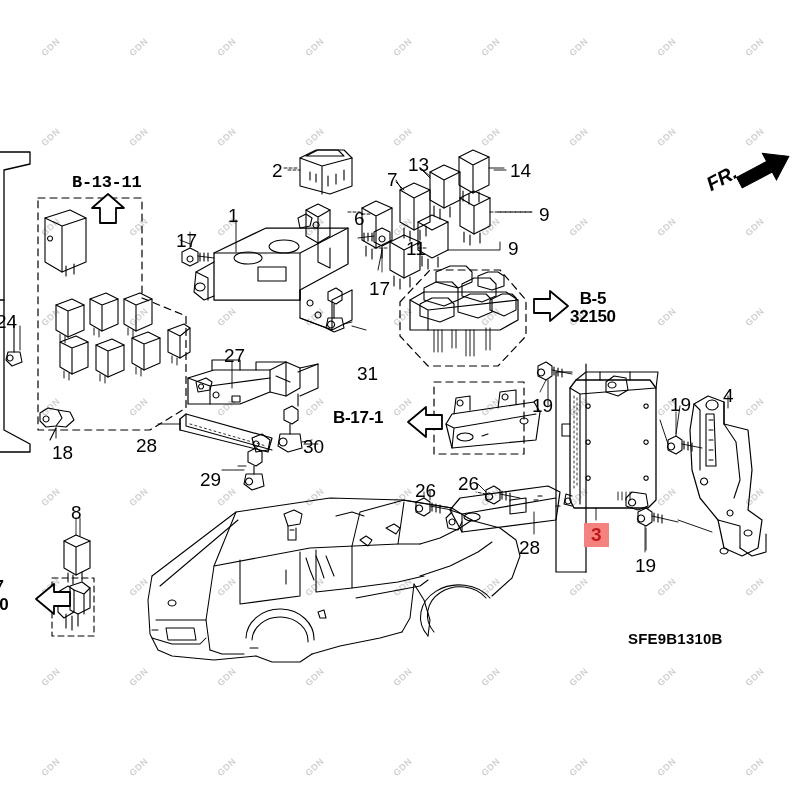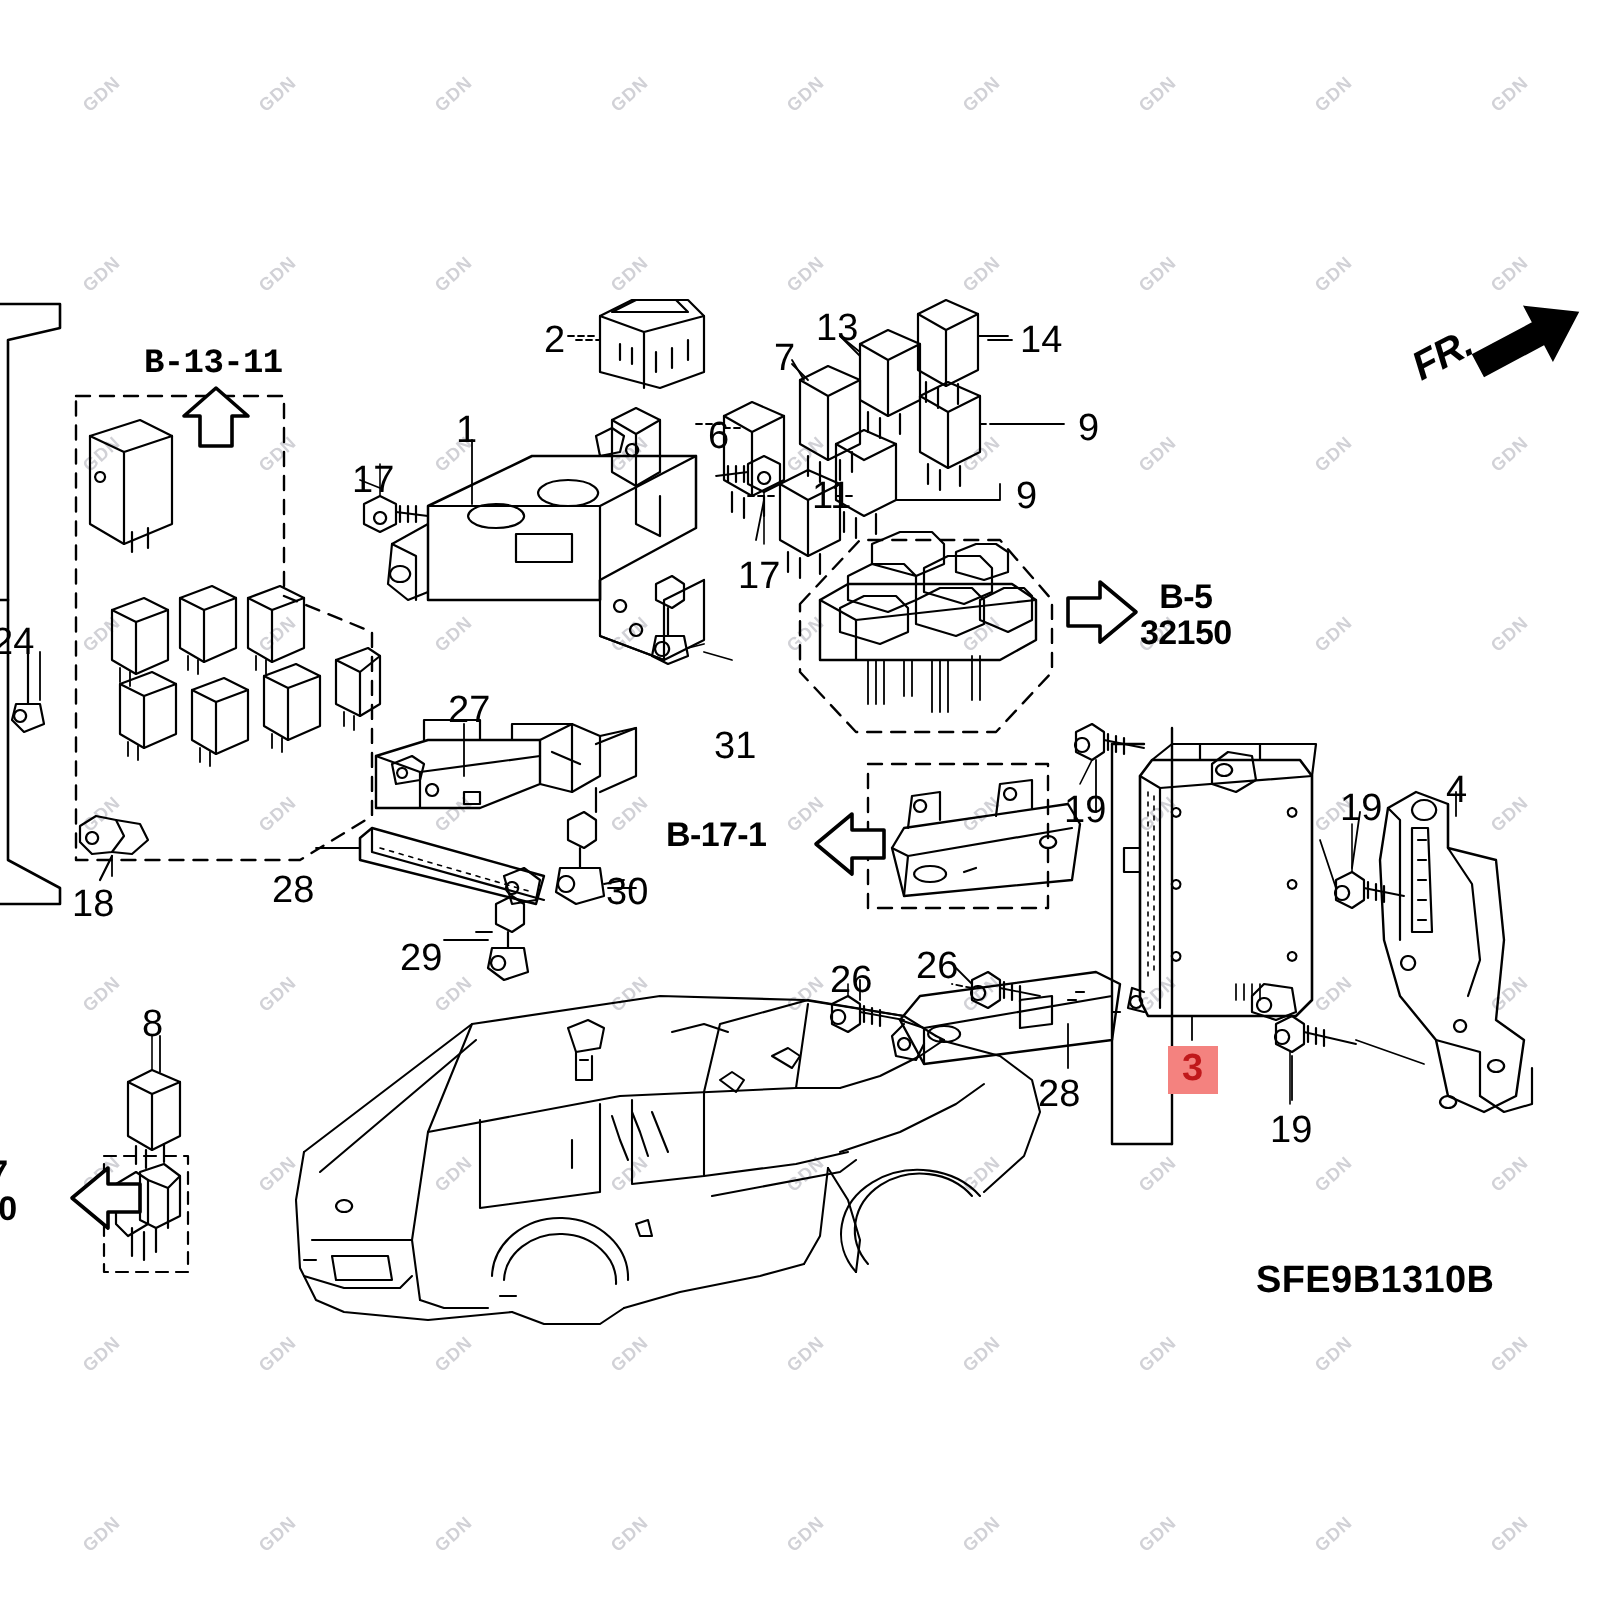--- a/index.html
+++ b/index.html
@@ -18,21 +18,21 @@
   #art{position:absolute;inset:0;z-index:3;}
   #art svg{display:block;}
 
   
   .lbl{position:absolute;z-index:6;font-family:"Liberation Sans",sans-serif;
        color:#000;white-space:nowrap;line-height:1;}
   .num{font-size:19px;font-weight:400;}
   .ref{font-size:17px;font-weight:700;letter-spacing:-.3px;}
   .ref2{font-size:17px;font-weight:700;letter-spacing:-.3px;text-align:center;line-height:1.05;}
   .fr{font-size:20px;font-weight:800;font-style:italic;letter-spacing:-.5px;}
-  .pn{font-size:19px;font-weight:700;letter-spacing:.2px;}
+  .pn{font-size:15px;font-weight:700;letter-spacing:.2px;}
   .hl{font-size:19px;font-weight:700;color:#c0181b;
       background:#f4827f;padding:2px 7px 3px 7px;display:inline-block;line-height:1;}
 </style>
 </head>
 <body>
 
 <div id="stage">
 
   <div id="wm">
       <div class="wm" style="left: 40px; top: 42px; color: rgb(201, 201, 207);">GDN</div>
@@ -568,21 +568,21 @@
       <div class="lbl num" style="left: 354px; top: 209px;">6</div>
       <div class="lbl num" style="left: 387px; top: 170px;">7</div>
       <div class="lbl num" style="left: 71px; top: 503px;">8</div>
       <div class="lbl num" style="left: 539px; top: 205px;">9</div>
       <div class="lbl num" style="left: 508px; top: 239px;">9</div>
       <div class="lbl num" style="left: 406px; top: 239px; text-align: right;">11</div>
       <div class="lbl num" style="left: 408px; top: 155px;">13</div>
       <div class="lbl num" style="left: 510px; top: 161px;">14</div>
       <div class="lbl num" style="left: 176px; top: 231px;">17</div>
       <div class="lbl num" style="left: 369px; top: 279px;">17</div>
-      <div class="lbl num" style="left: 36px; top: 443px;">18</div>
+      <div class="lbl num" style="left: 52px; top: 443px;">18</div>
       <div class="lbl num" style="left: 532px; top: 396px;">19</div>
       <div class="lbl num" style="left: 670px; top: 395px;">19</div>
       <div class="lbl num" style="left: 635px; top: 556px;">19</div>
       <div class="lbl num" style="left: -4px; top: 312px;">24</div>
       <div class="lbl num" style="left: 519px; top: 538px;">28</div>
       <div class="lbl num" style="left: 415px; top: 481px;">26</div>
       <div class="lbl num" style="left: 458px; top: 474px;">26</div>
       <div class="lbl num" style="left: 224px; top: 346px;">27</div>
       <div class="lbl num" style="left: 136px; top: 436px;">28</div>
       <div class="lbl num" style="left: 200px; top: 470px;">29</div>

